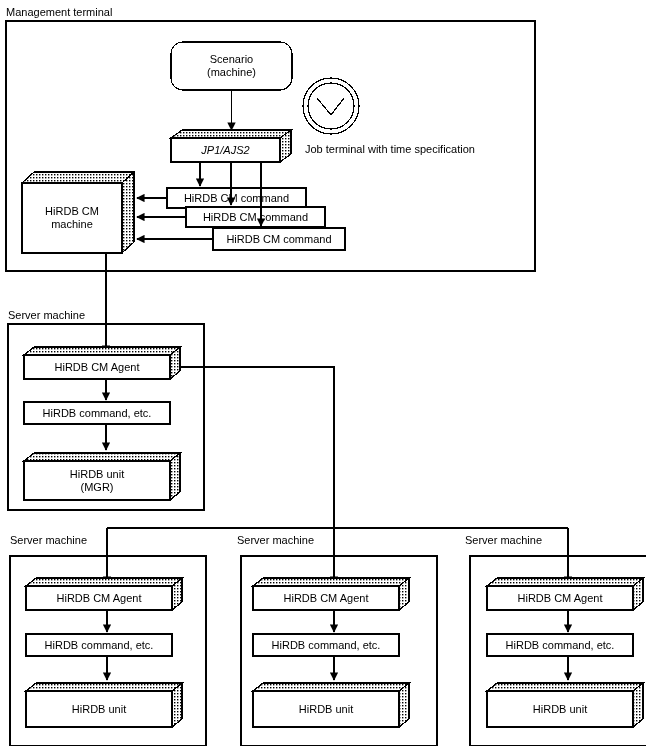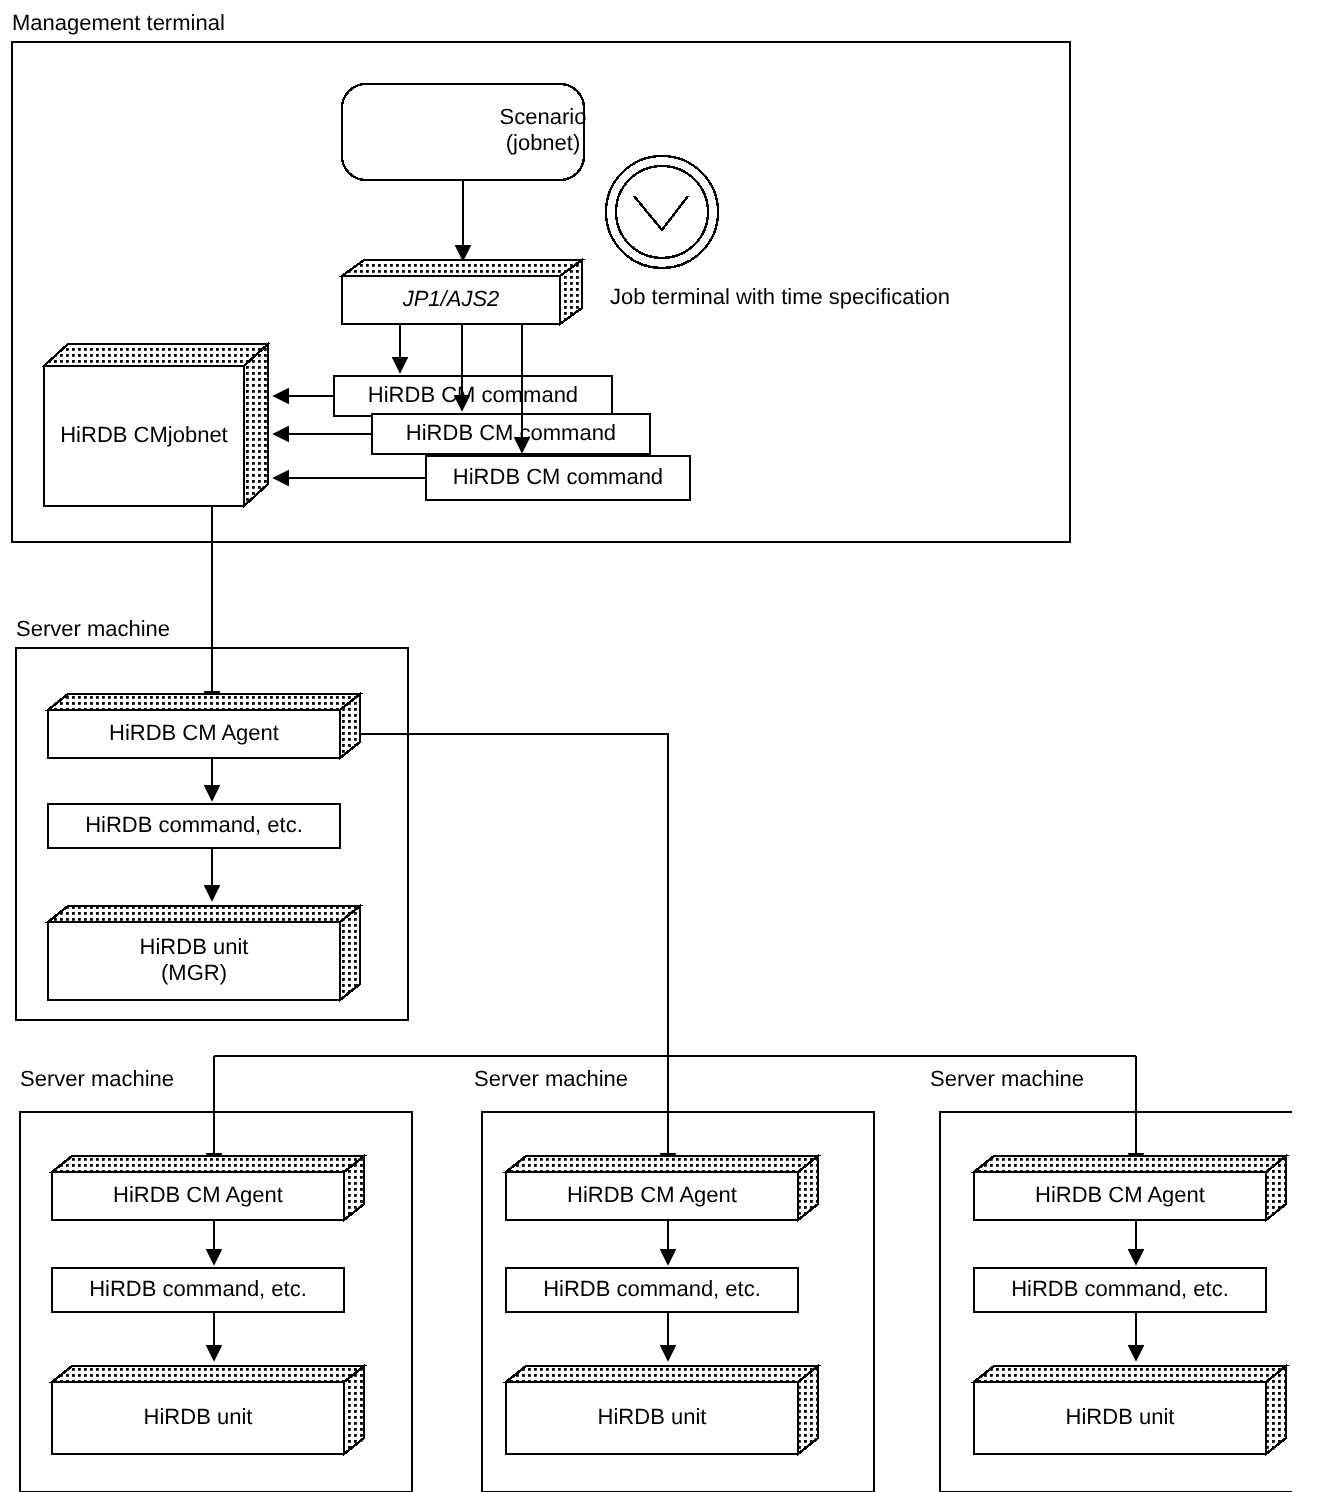--- a/index.html
+++ b/index.html
@@ -145,32 +145,32 @@
       <line x1="568" y1="656" x2="568" y2="680" marker-end="url(#arrow)"></line>
       <polygon points="487,691 633,691 633,727 487,727" fill="#fff"></polygon>
       <polygon points="487,691 497,683 643,683 633,691" fill="url(#dots)"></polygon>
       <polygon points="633,691 643,683 643,719 633,727" fill="url(#vhatch)"></polygon>
 
     </g>
   </svg>
 
   <div class="lbl" style="left:6px;top:6px;">Management terminal</div>
 
-  <div class="ctr" style="left:171px;top:42px;width:121px;height:48px;flex-direction:column;padding-left:40px;">
+  <div class="ctr" style="left:171px;top:42px;width:121px;height:48px;flex-direction:column;">
     <span>Scenario</span>
-    <span>(jobnet)</span>
+    <span>(machine)</span>
   </div>
 
   <div class="ctr" style="left:171px;top:138px;width:109px;height:24px;font-style:italic;">JP1/AJS2</div>
 
   <div class="lbl" style="left:305px;top:143px;">Job terminal with time specification</div>
 
-  <div class="ctr" style="left:22px;top:183px;width:100px;height:70px;">
+  <div class="ctr" style="left:22px;top:183px;width:100px;height:70px;flex-direction:column;">
     <span>HiRDB CM</span>
-    <span>jobnet</span>
+    <span>machine</span>
   </div>
 
   <div class="ctr" style="left:167px;top:188px;width:139px;height:20px;">HiRDB CM command</div>
   <div class="ctr" style="left:186px;top:207px;width:139px;height:20px;">HiRDB CM command</div>
   <div class="ctr" style="left:213px;top:228px;width:132px;height:22px;">HiRDB CM command</div>
 
   <div class="lbl" style="left:8px;top:309px;">Server machine</div>
 
   <div class="ctr" style="left:24px;top:355px;width:146px;height:24px;">HiRDB CM Agent</div>
   <div class="ctr" style="left:24px;top:402px;width:146px;height:22px;">HiRDB command, etc.</div>

